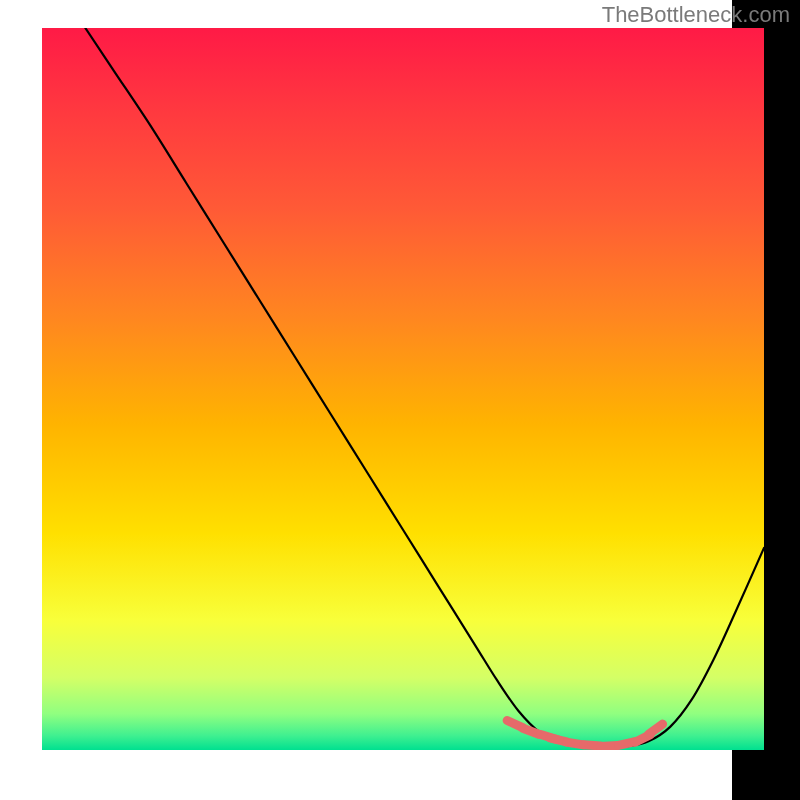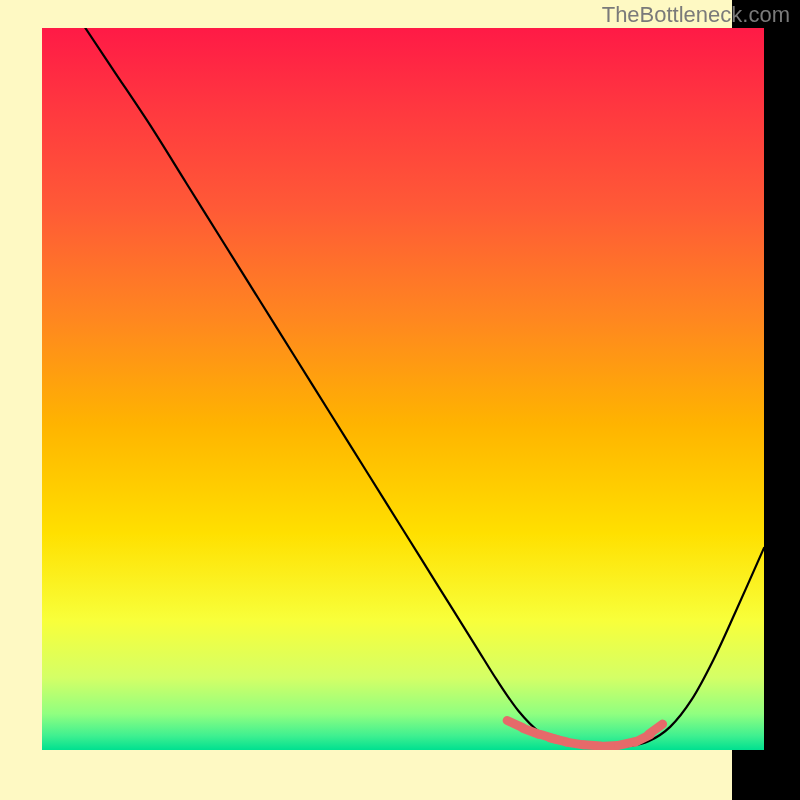--- a/index.html
+++ b/index.html
@@ -9,21 +9,21 @@
     height: 800px;
     background: #000000;
     overflow: hidden;
   }
   .frame {
     position: absolute;
     left: 0;
     top: 0;
     width: 732px;
     height: 800px;
-    background: #fef9c3;
+    background: #ffffff;
   }
   .plot-area {
     position: absolute;
     left: 42px;
     top: 28px;
     width: 722px;
     height: 722px;
     overflow: hidden;
   }
   .gradient {

